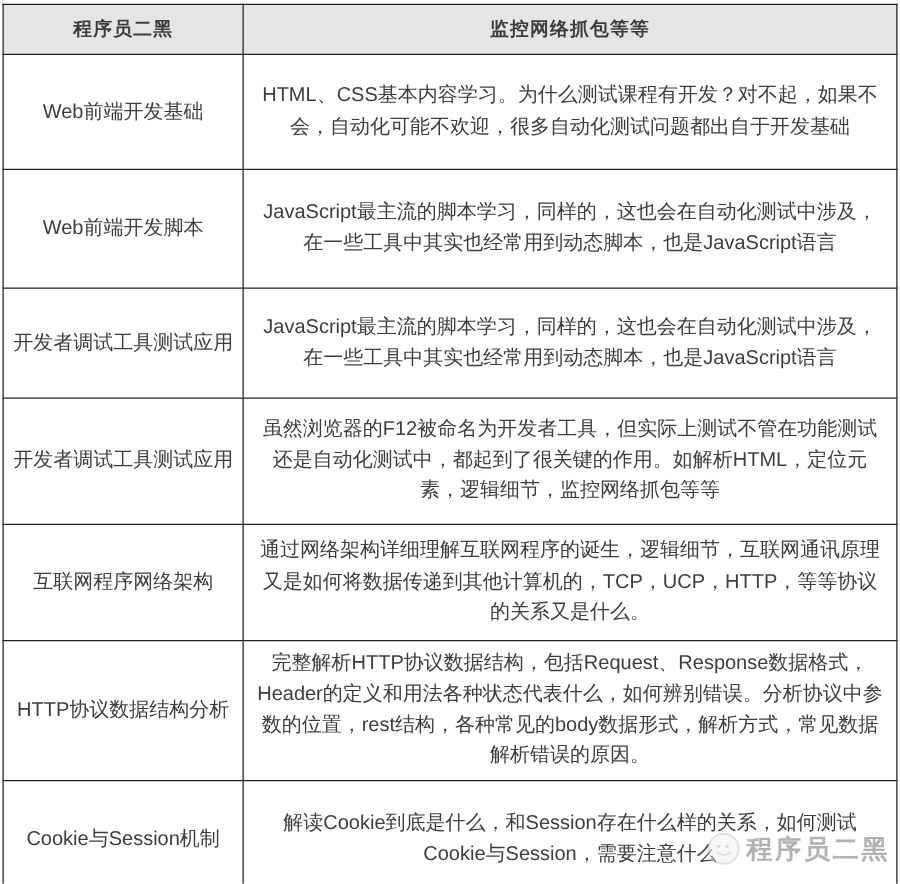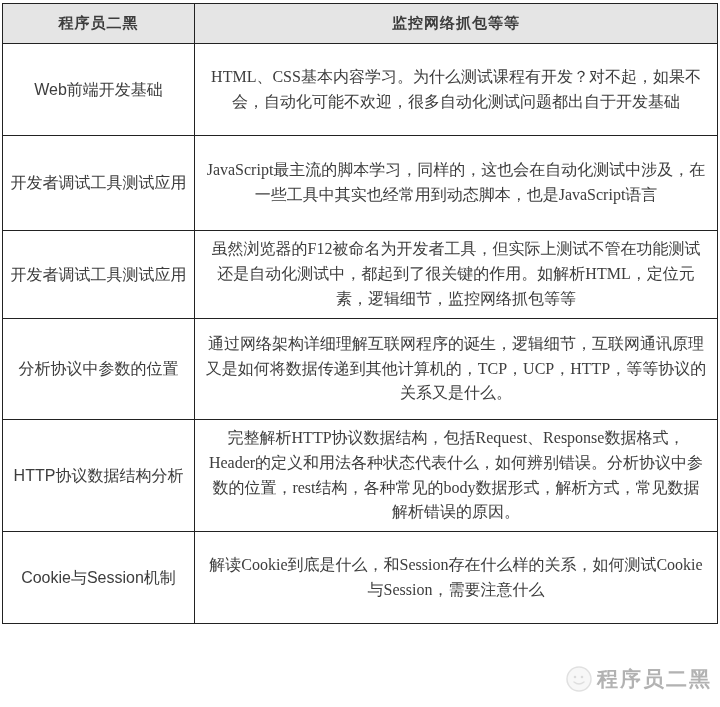--- a/index.html
+++ b/index.html
@@ -45,21 +45,20 @@
   }
   tbody td.topic{
     font-size:16px;
     padding:6px 4px;
     line-height:1.5;
   }
   tbody td.desc{
     font-size:16px;
     padding:6px 10px;
     line-height:1.55;
-    font-family:Liberation Serif, serif;
   }
   tbody tr:nth-child(1){height:92px;margin-left:36px;}
   tbody tr:nth-child(2){height:95px;}
   tbody tr:nth-child(3){height:88px;}
   tbody tr:nth-child(4){height:101px;}
   tbody tr:nth-child(5){height:93px;}
   tbody tr:nth-child(6){height:92px;}
   tbody tr:nth-child(7){height:94px;}
   .watermark{
     position:absolute;
@@ -100,33 +99,37 @@
         <th>程序员二黑</th>
         <th>监控网络抓包等等</th>
       </tr>
     </thead>
     <tbody id="rows">
     <tr>
       <td class="topic">Web前端开发基础</td>
       <td class="desc">HTML、CSS基本内容学习。为什么测试课程有开发？对不起，如果不会，自动化可能不欢迎，很多自动化测试问题都出自于开发基础</td>
     </tr>
 
+    <tr>
+      <td class="topic">Web前端开发脚本</td>
+      <td class="desc">JavaScript最主流的脚本学习，同样的，这也会在自动化测试中涉及，在一些工具中其实也经常用到动态脚本，也是JavaScript语言</td>
+    </tr>
 
     <tr>
       <td class="topic">开发者调试工具测试应用</td>
       <td class="desc">JavaScript最主流的脚本学习，同样的，这也会在自动化测试中涉及，在一些工具中其实也经常用到动态脚本，也是JavaScript语言</td>
     </tr>
 
     <tr>
       <td class="topic">开发者调试工具测试应用</td>
       <td class="desc">虽然浏览器的F12被命名为开发者工具，但实际上测试不管在功能测试还是自动化测试中，都起到了很关键的作用。如解析HTML，定位元素，逻辑细节，监控网络抓包等等</td>
     </tr>
 
     <tr>
-      <td class="topic">分析协议中参数的位置</td>
+      <td class="topic">互联网程序网络架构</td>
       <td class="desc">通过网络架构详细理解互联网程序的诞生，逻辑细节，互联网通讯原理又是如何将数据传递到其他计算机的，TCP，UCP，HTTP，等等协议的关系又是什么。</td>
     </tr>
 
     <tr>
       <td class="topic">HTTP协议数据结构分析</td>
       <td class="desc">完整解析HTTP协议数据结构，包括Request、Response数据格式，Header的定义和用法各种状态代表什么，如何辨别错误。分析协议中参数的位置，rest结构，各种常见的body数据形式，解析方式，常见数据解析错误的原因。</td>
     </tr>
 
     <tr>
       <td class="topic">Cookie与Session机制</td>

